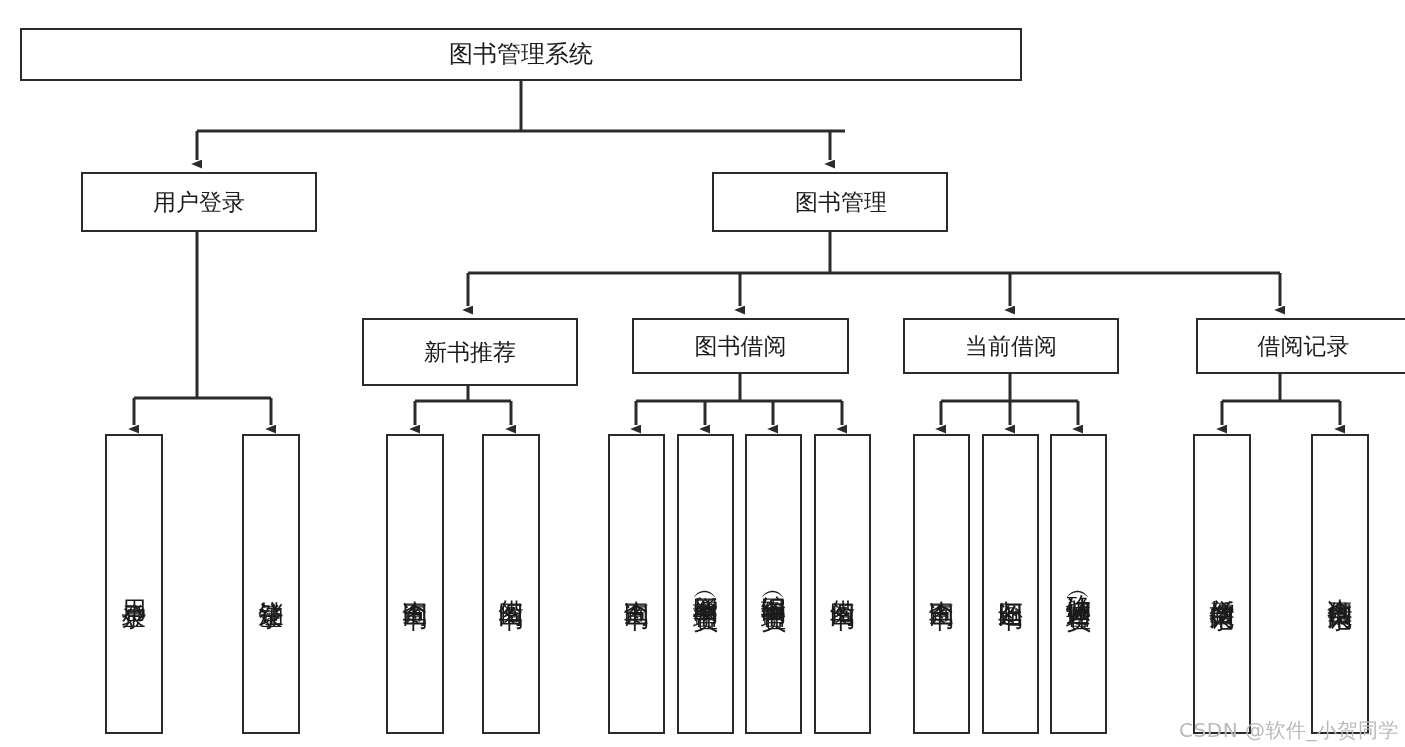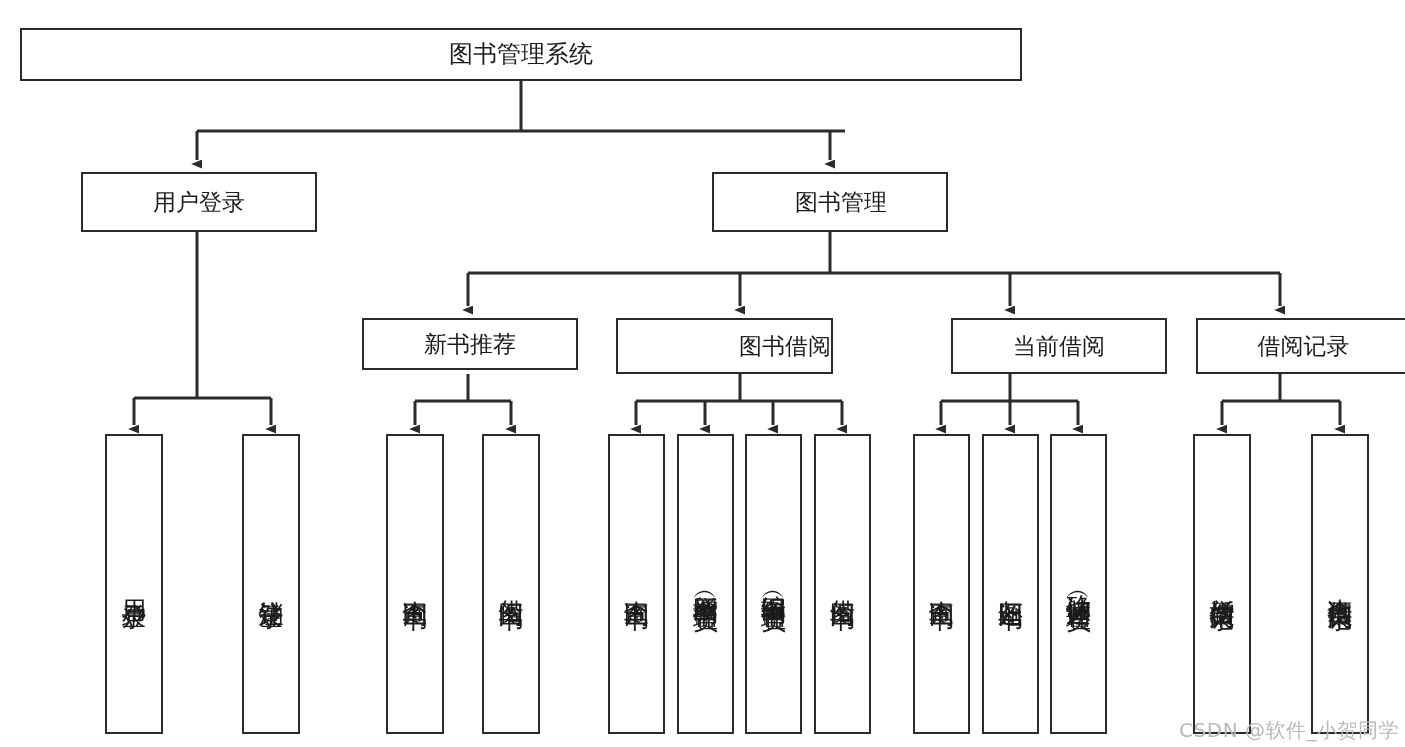--- a/index.html
+++ b/index.html
@@ -134,27 +134,27 @@
     <span class="node-label">图书管理系统</span>
   </div>
 
   <div class="node horiz" style="left:81px; top:172px; width:236px; height:60px;">
     <span class="node-label">用户登录</span>
   </div>
   <div class="node horiz" style="left:712px; top:172px; width:236px; height:60px;padding-left:22px;">
     <span class="node-label">图书管理</span>
   </div>
 
-  <div class="node horiz" style="left:362px; top:318px; width:216px; height:52px;">
+  <div class="node horiz" style="left:362px; top:318px; width:216px; height:68px;">
     <span class="node-label">新书推荐</span>
   </div>
-  <div class="node horiz" style="left:616px; top:318px; width:217px; height:56px;justify-content:flex-end;">
+  <div class="node horiz" style="left:632px; top:318px; width:217px; height:56px;">
     <span class="node-label">图书借阅</span>
   </div>
-  <div class="node horiz" style="left:903px; top:318px; width:216px; height:56px;margin-left:48px;">
+  <div class="node horiz" style="left:903px; top:318px; width:216px; height:56px;">
     <span class="node-label">当前借阅</span>
   </div>
   <div class="node horiz" style="left:1172px; top:318px; width:215px; height:56px;margin-left:24px;">
     <span class="node-label">借阅记录</span>
   </div>
 
   <div class="node vert" style="left:105px; top:434px; width:58px; height:300px;">
     <span class="node-label">用户登录</span>
   </div>
   <div class="node vert" style="left:242px; top:434px; width:58px; height:300px;">

